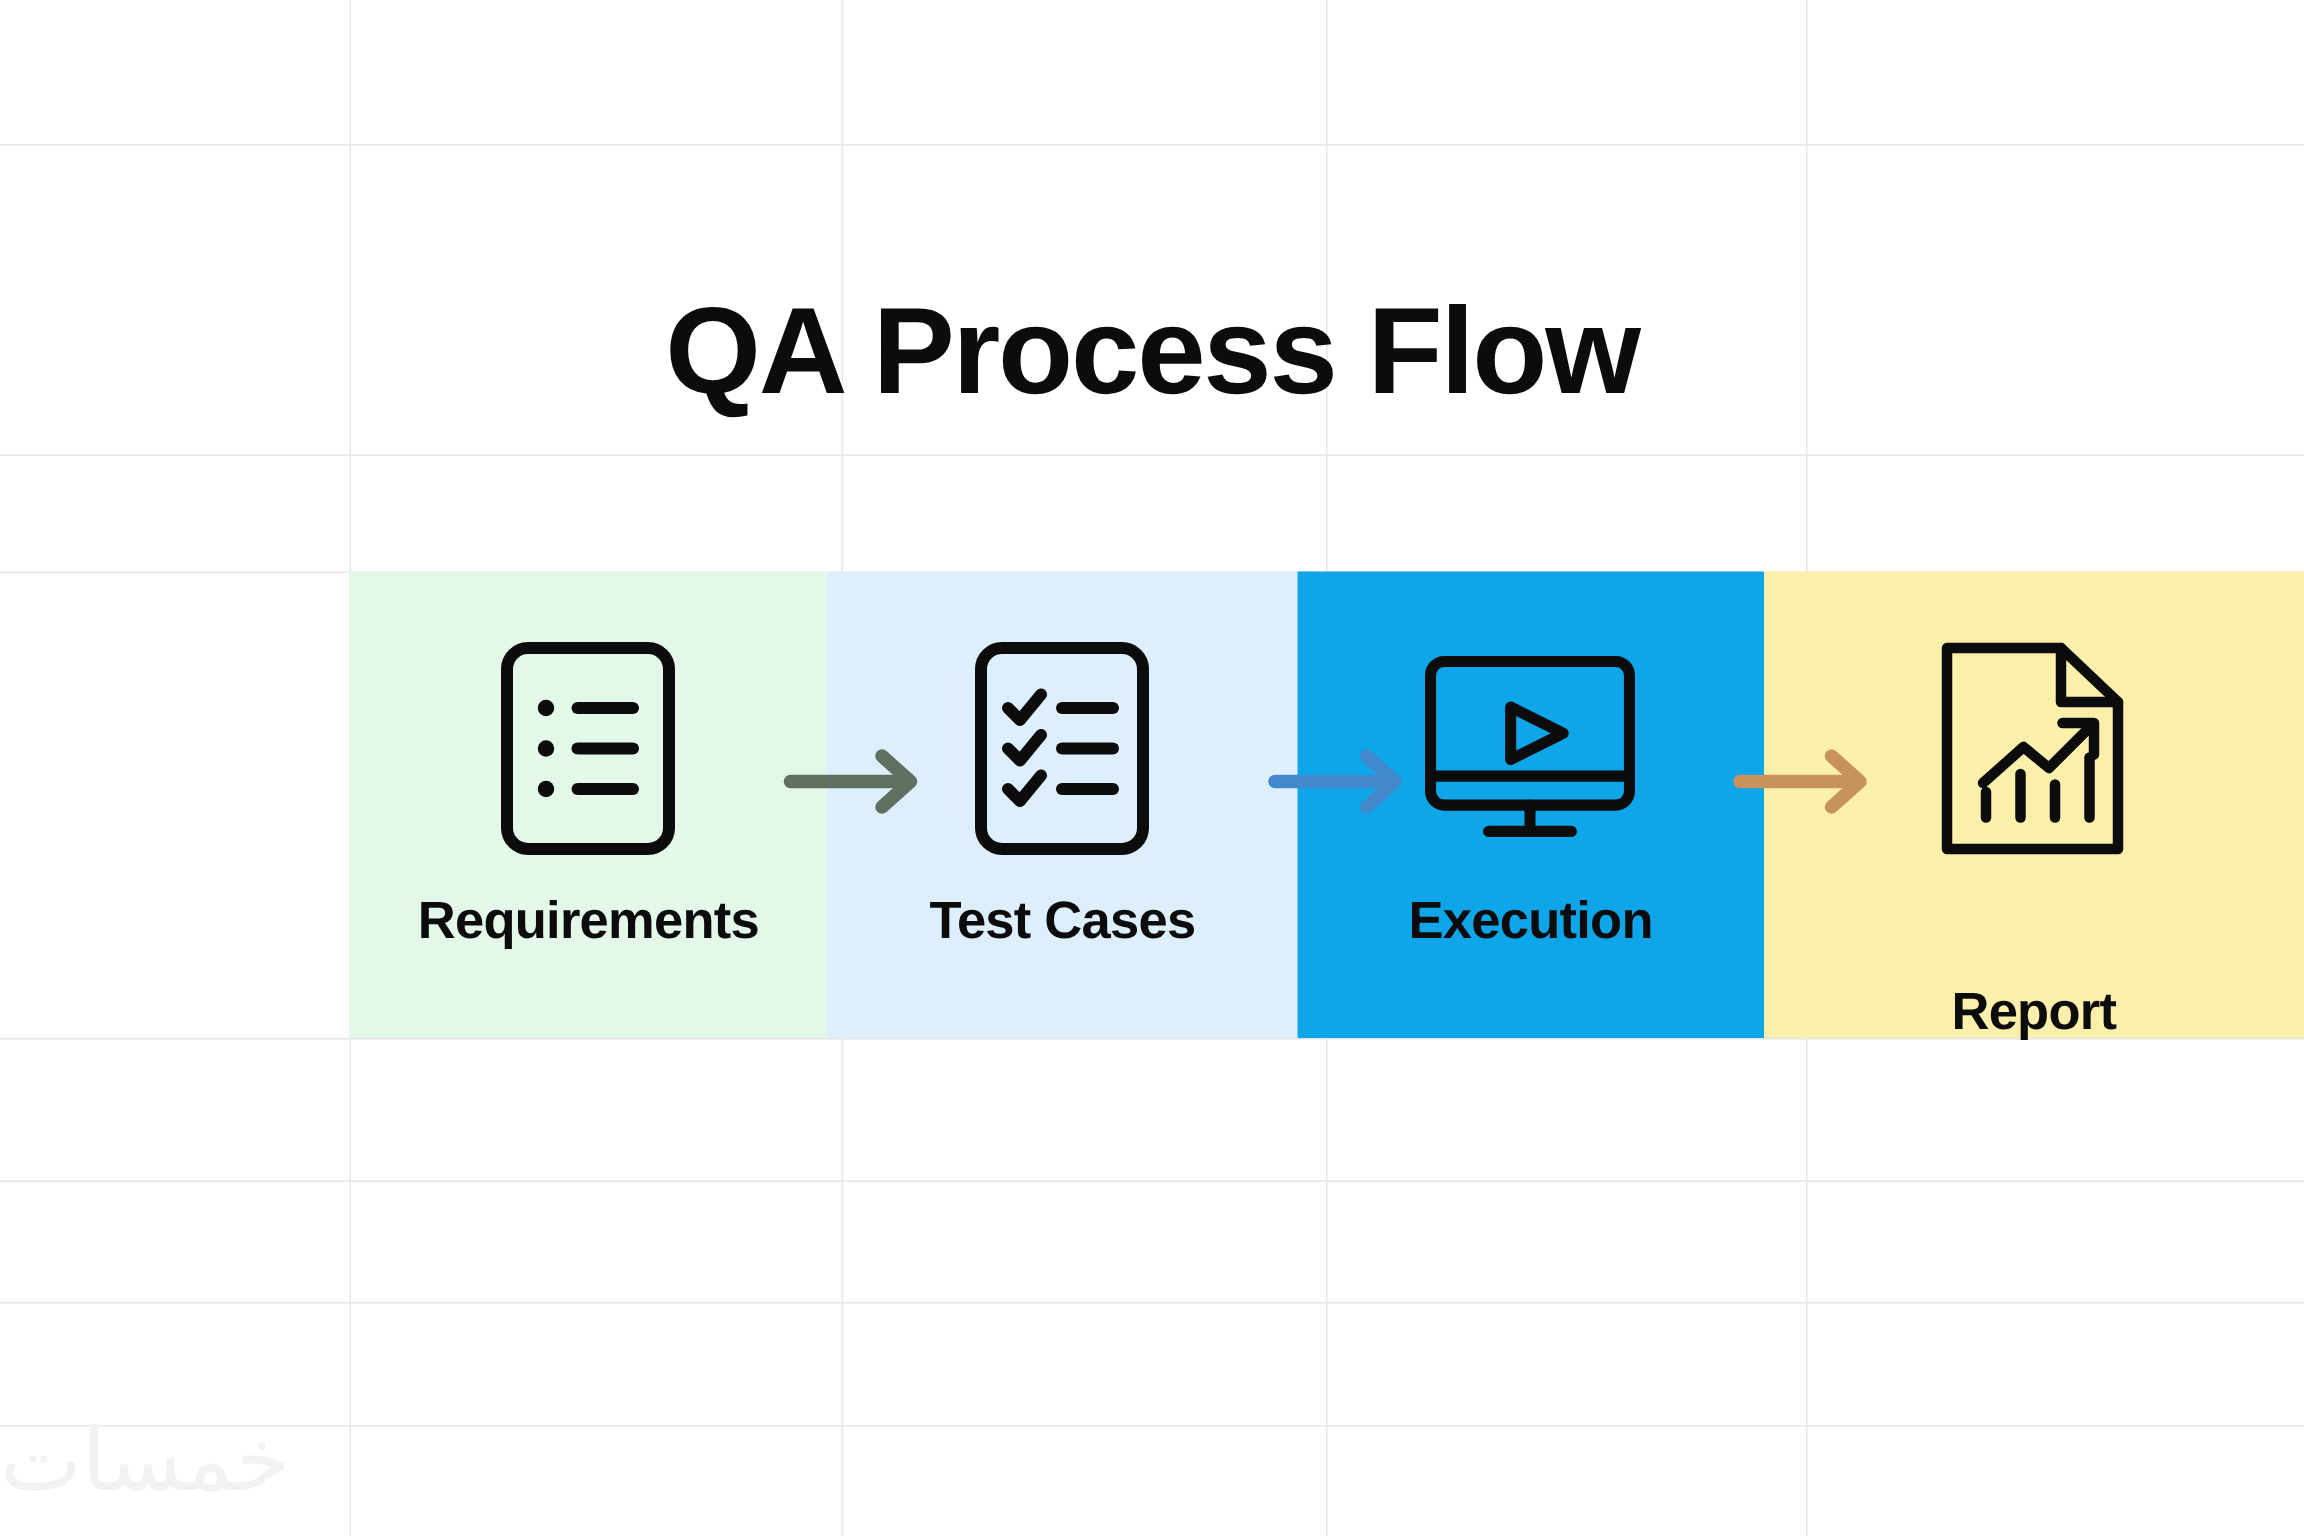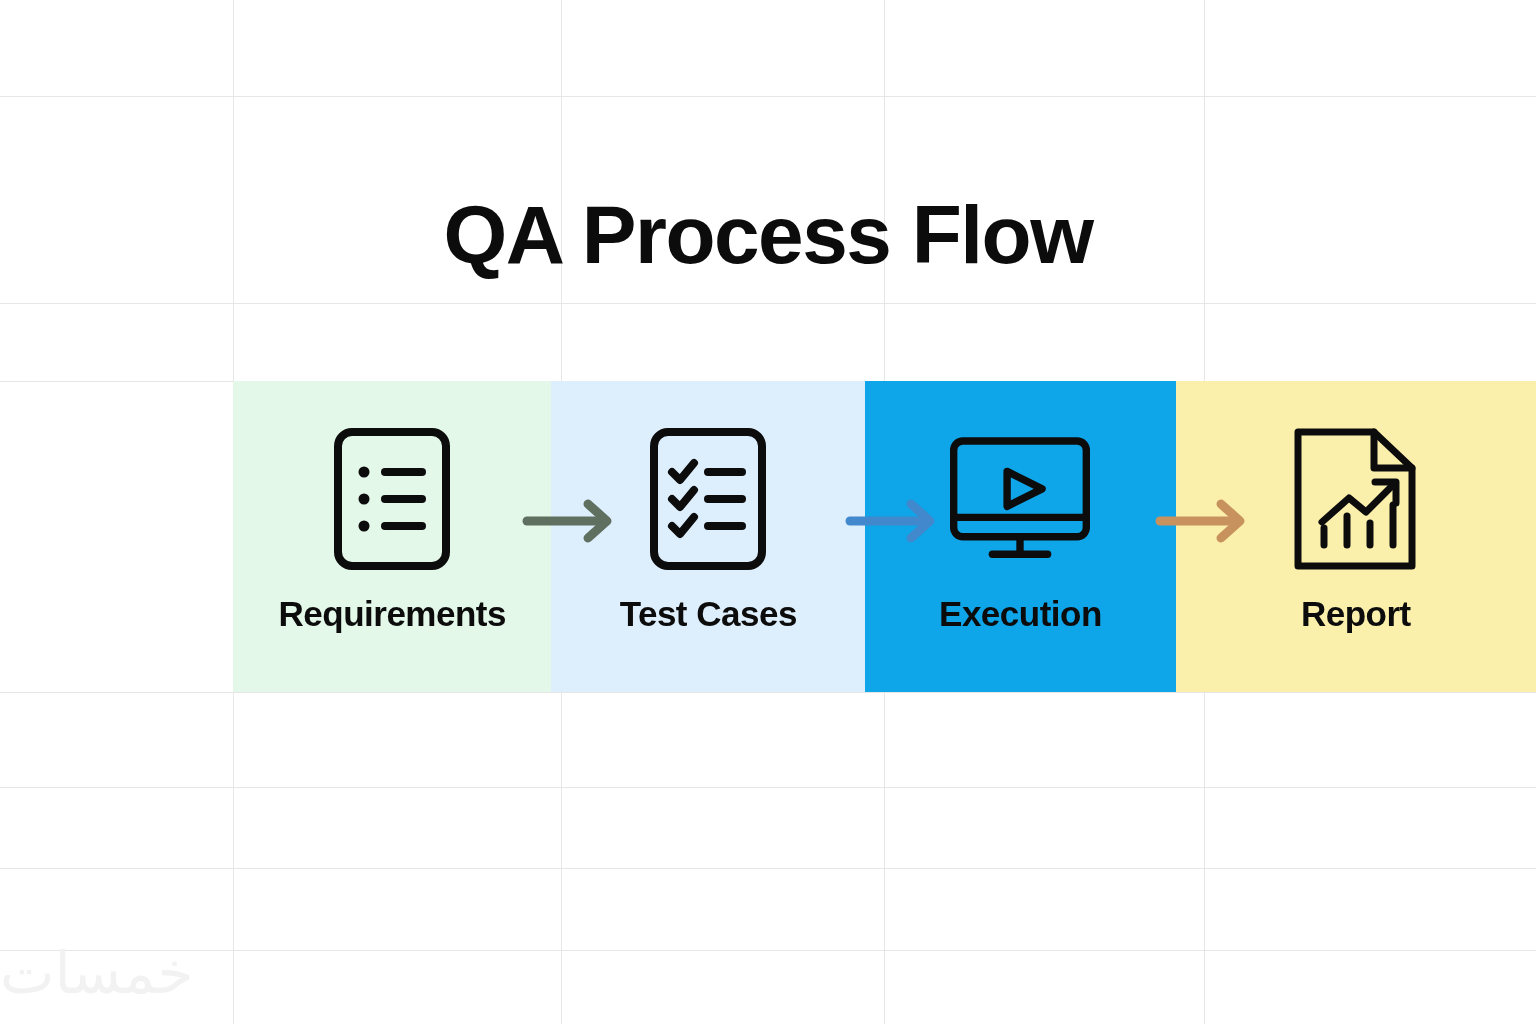--- a/index.html
+++ b/index.html
@@ -89,21 +89,21 @@
     display: flex;
     flex-direction: column;
     align-items: center;
     justify-content: flex-start;
     box-sizing: border-box;
     padding-top: 43px;
   }
   .stage-0 { width: 328px; }
   .stage-1 { width: 323px; }
   .stage-2 { width: 320px; }
-  .stage-3 { width: 371px; }
+  .stage-3 { width: 371px; justify-content: space-between; }
 
   .stage-icon {
     width: 140px;
     height: 150px;
     display: flex;
     align-items: center;
     justify-content: center;
   }
   .stage-icon svg { display: block; }
 

